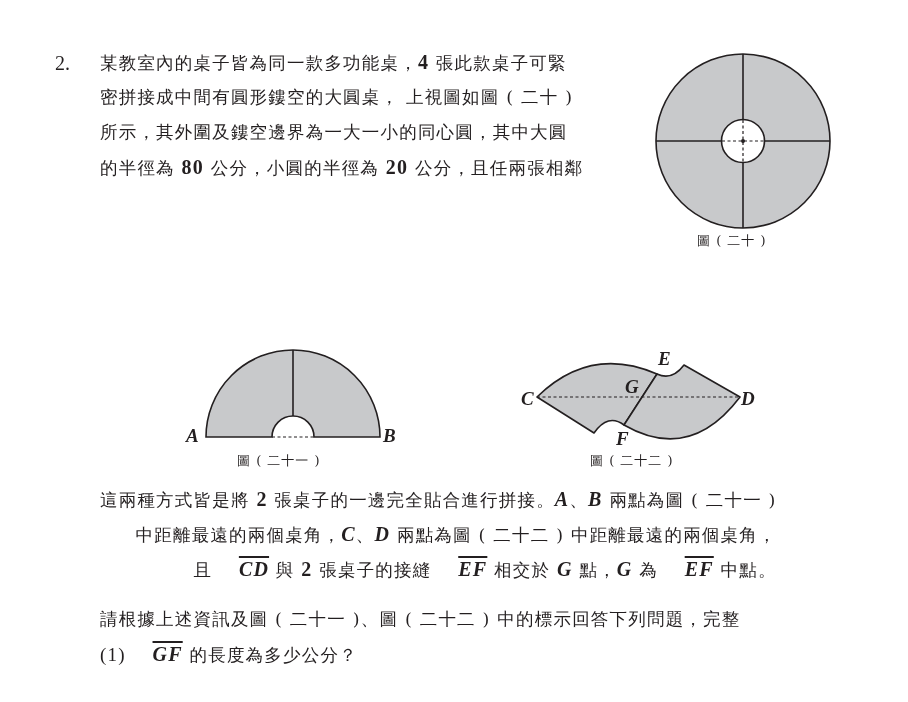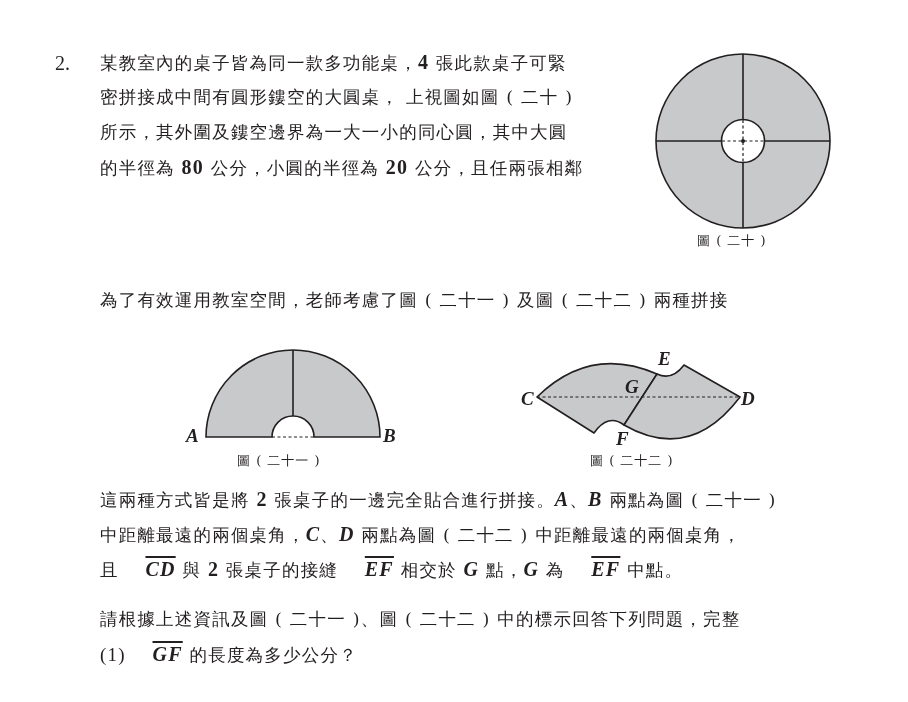--- a/index.html
+++ b/index.html
@@ -36,21 +36,20 @@
   <line x1="89" y1="2" x2="89" y2="176" stroke="#231f20" stroke-width="1.6"></line>
   <line x1="2" y1="89" x2="176" y2="89" stroke="#231f20" stroke-width="1.6"></line>
   <circle cx="89" cy="89" r="21.5" fill="#ffffff" stroke="#231f20" stroke-width="1.6"></circle>
   <line x1="89" y1="68" x2="89" y2="110" stroke="#231f20" stroke-width="1.2" stroke-dasharray="3,2.5"></line>
   <line x1="68" y1="89" x2="110" y2="89" stroke="#231f20" stroke-width="1.2" stroke-dasharray="3,2.5"></line>
   <circle cx="89" cy="89" r="2" fill="#231f20"></circle>
 </svg>
 <div class="cap" style="left:697px; top:232px;">圖 ( 二十 )</div>
 
 <div class="para" style="left:100px; top:283px;">
-  <div class="line">為了有效運用教室空間，老師考慮了圖 ( 二十一 ) 及圖 ( 二十二 ) 兩種拼接</div>
 </div>
 
 <svg class="fig" style="left:180px; top:345px;" width="230" height="100" viewBox="0 0 230 100">
   <path d="M26 92 A87 87 0 0 1 200 92 L134 92 A21 21 0 0 0 92 92 Z" fill="#c8c9cb" stroke="#231f20" stroke-width="1.6"></path>
   <line x1="113" y1="5" x2="113" y2="71" stroke="#231f20" stroke-width="1.6"></line>
   <line x1="92" y1="92" x2="134" y2="92" stroke="#231f20" stroke-width="1.2" stroke-dasharray="3,2.5"></line>
   <text class="lbl" x="6" y="97">A</text>
   <text class="lbl" x="203" y="97">B</text>
 </svg>
 <div class="cap" style="left:237px; top:452px;text-align:right;">圖 ( 二十一 )</div>
@@ -62,21 +61,21 @@
   <path d="M147 29 Q162 36 174 20 L230 52 Q180 118 114 80 Z" fill="#c8c9cb" stroke="#231f20" stroke-width="1.6" stroke-linejoin="round"></path>
   <line x1="27" y1="52" x2="230" y2="52" stroke="#231f20" stroke-width="1.2" stroke-dasharray="3,2.5"></line>
   <text class="lbl" x="11" y="60">C</text>
   <text class="lbl" x="231" y="60">D</text>
   <text class="lbl" x="148" y="20">E</text>
   <text class="lbl" x="106" y="100">F</text>
   <text class="lbl" x="115" y="48">G</text>
 </svg>
 <div class="cap" style="left:590px; top:452px;text-align:center;">圖 ( 二十二 )</div>
 
-<div class="para" style="left:100px; top:482px;">
+<div class="para" style="left:100px; top:482px;text-align:right;">
   <div class="line">
     <span>這兩種方式皆是將 </span><span class="b">2</span><span> 張桌子的一邊完全貼合進行拼接。</span><span class="bi">A</span><span>、</span><span class="bi">B</span><span> 兩點為圖 ( 二十一 )</span>
   </div>
   <div class="line">
     <span>中距離最遠的兩個桌角，</span><span class="bi">C</span><span>、</span><span class="bi">D</span><span> 兩點為圖 ( 二十二 ) 中距離最遠的兩個桌角，</span>
   </div>
   <div class="line">
     <span>且 </span><span class="bi ol">CD</span><span> 與 </span><span class="b">2</span><span> 張桌子的接縫 </span><span class="bi ol">EF</span><span> 相交於 </span><span class="bi">G</span><span> 點，</span><span class="bi">G</span><span> 為 </span><span class="bi ol">EF</span><span> 中點。</span>
   </div>
 </div>

